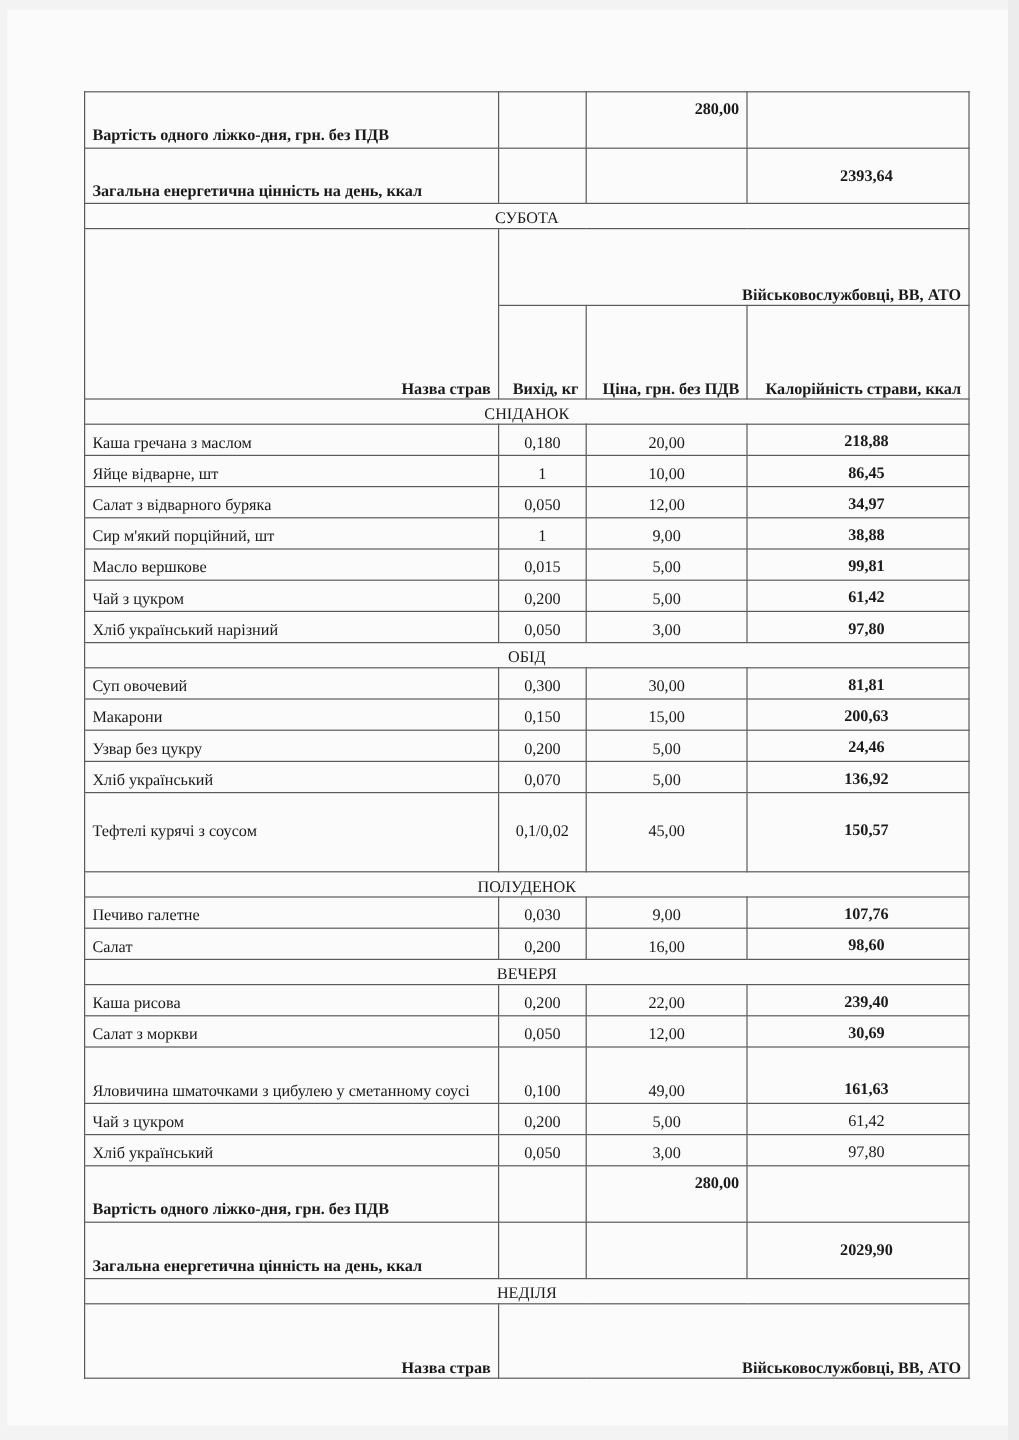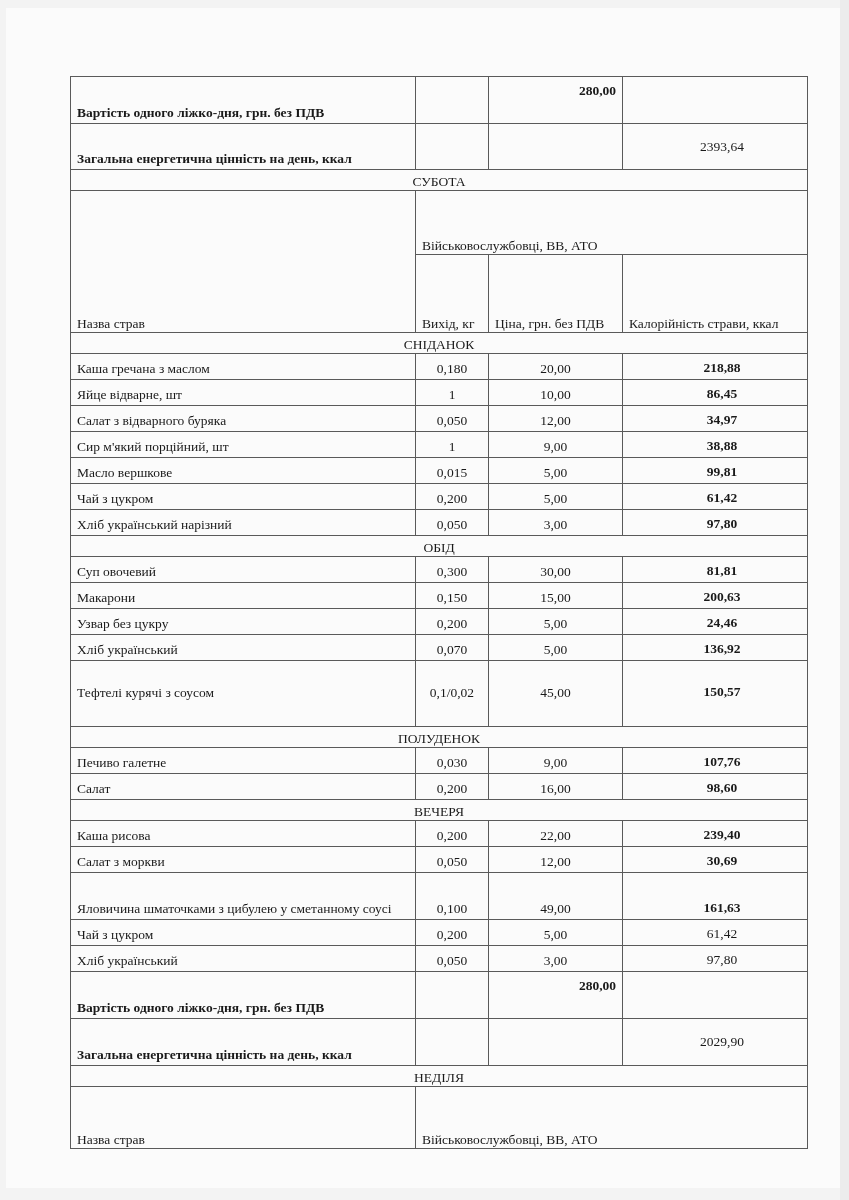--- a/index.html
+++ b/index.html
@@ -39,22 +39,22 @@
     col.c-price { width: 134px; }
     col.c-cal { width: 185px; }
     .r23 td { height: 22px; }
     .name { text-align: left; padding-bottom: 2px !important; }
     .num { text-align: center; padding-bottom: 2px !important; font-family: Liberation Serif, serif; }
     .cal { text-align: center; font-weight: bold; padding-bottom: 3px !important; padding-left: 20px !important; margin-top: 12px; }
     .cal.plain { font-weight: normal; }
     .section td { text-align: center; vertical-align: middle; height: 20px; padding: 0; font-size: 13.5px; }
     .total-label { font-weight: bold; padding-bottom: 2px !important; }
     .total-top { vertical-align: top !important; padding-top: 6px !important; text-align: right; font-weight: bold; }
-    .total-mid { vertical-align: middle !important; text-align: center; font-weight: normal; padding-left: 20px !important; }
-    .hdr td { text-align: left; vertical-align: middle; font-weight: normal; }
+    .total-mid { vertical-align: middle !important; text-align: center; font-weight: bold; padding-left: 20px !important; }
+    .hdr td { text-align: right; vertical-align: middle; font-weight: bold; }
   </style>
 </head>
 <body>
 
 <div class="page"></div>
 <div class="shadow-right"></div>
 
 <table class="menu">
   <colgroup>
     <col class="c-name">

